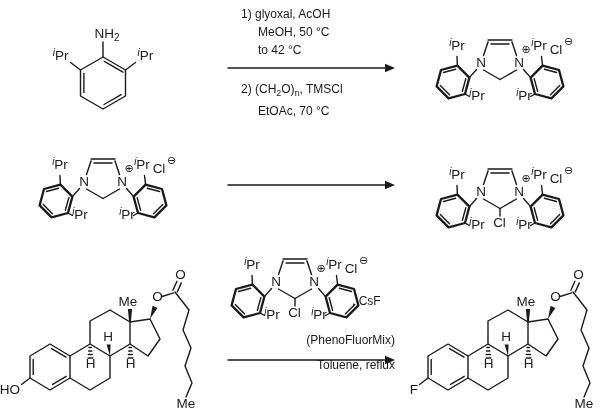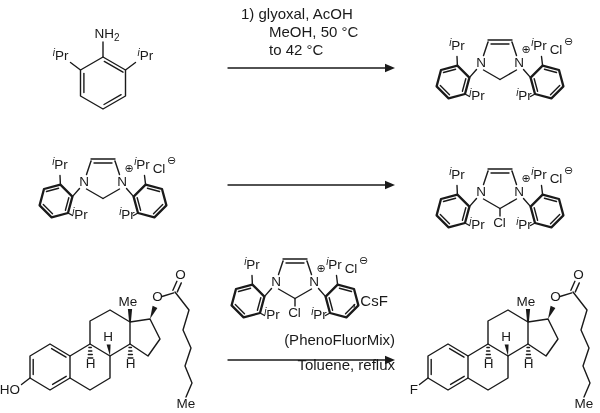--- a/index.html
+++ b/index.html
@@ -1,20 +1,20 @@
 <!DOCTYPE html>
 <html><head>
 <meta charset="utf-8">
 <style>
   html,body{margin:0;padding:0;background:#fff;}
   .canvas{position:relative;width:600px;height:413px;background:#ffffff;
           font-family:"Liberation Sans",sans-serif;color:#1a1a1a;overflow:hidden;}
   .abs{position:absolute;}
-  .txt{font-size:15px;line-height:18px;white-space:nowrap;}
-  .txt .indent{margin-left:28px;}
+  .txt{font-size:12px;line-height:18px;white-space:nowrap;}
+  .txt .indent{margin-left:17px;}
   .tsub{font-size:74%;vertical-align:-18%;}
   .center{text-align:right;}
   svg{overflow:visible;}
   .bond{stroke:#1a1a1a;stroke-width:1.4;fill:none;stroke-linecap:round;stroke-linejoin:round;}
   .bold{stroke-width:2.3;}
   .wedge{fill:#1a1a1a;stroke:none;}
   svg text{font-family:"Liberation Sans",sans-serif;font-size:13.5px;fill:#1a1a1a;}
   svg text.charge{font-family:"DejaVu Sans",sans-serif;font-size:11px;}
 </style>
 </head>
@@ -143,20 +143,24 @@
     <div>1) glyoxal, AcOH</div>
     <div class="indent">MeOH, 50 °C</div>
     <div class="indent">to 42 °C</div>
   </div>
 
   <svg class="abs" style="left:224px;top:59px" width="180" height="18">
     <line class="bond" x1="4" y1="9" x2="161" y2="9"></line>
     <polygon class="wedge" points="161,4.8 171,9 161,13.2"></polygon>
   </svg>
 
+  <div class="abs txt" style="left:241px;top:80px">
+    <div><span>2) (CH</span><span class="tsub">2</span><span>O)</span><span class="tsub">n</span><span>, TMSCl</span></div>
+    <div class="indent">EtOAc, 70 °C</div>
+  </div>
 
   <svg class="abs" style="left:405px;top:10px" width="190" height="105" viewBox="0 0 190 105">
     <use href="#core-salt"></use>
   </svg>
 
   <svg class="abs" style="left:8px;top:129px" width="190" height="105" viewBox="0 0 190 105">
     <use href="#core-salt"></use>
   </svg>
 
 

